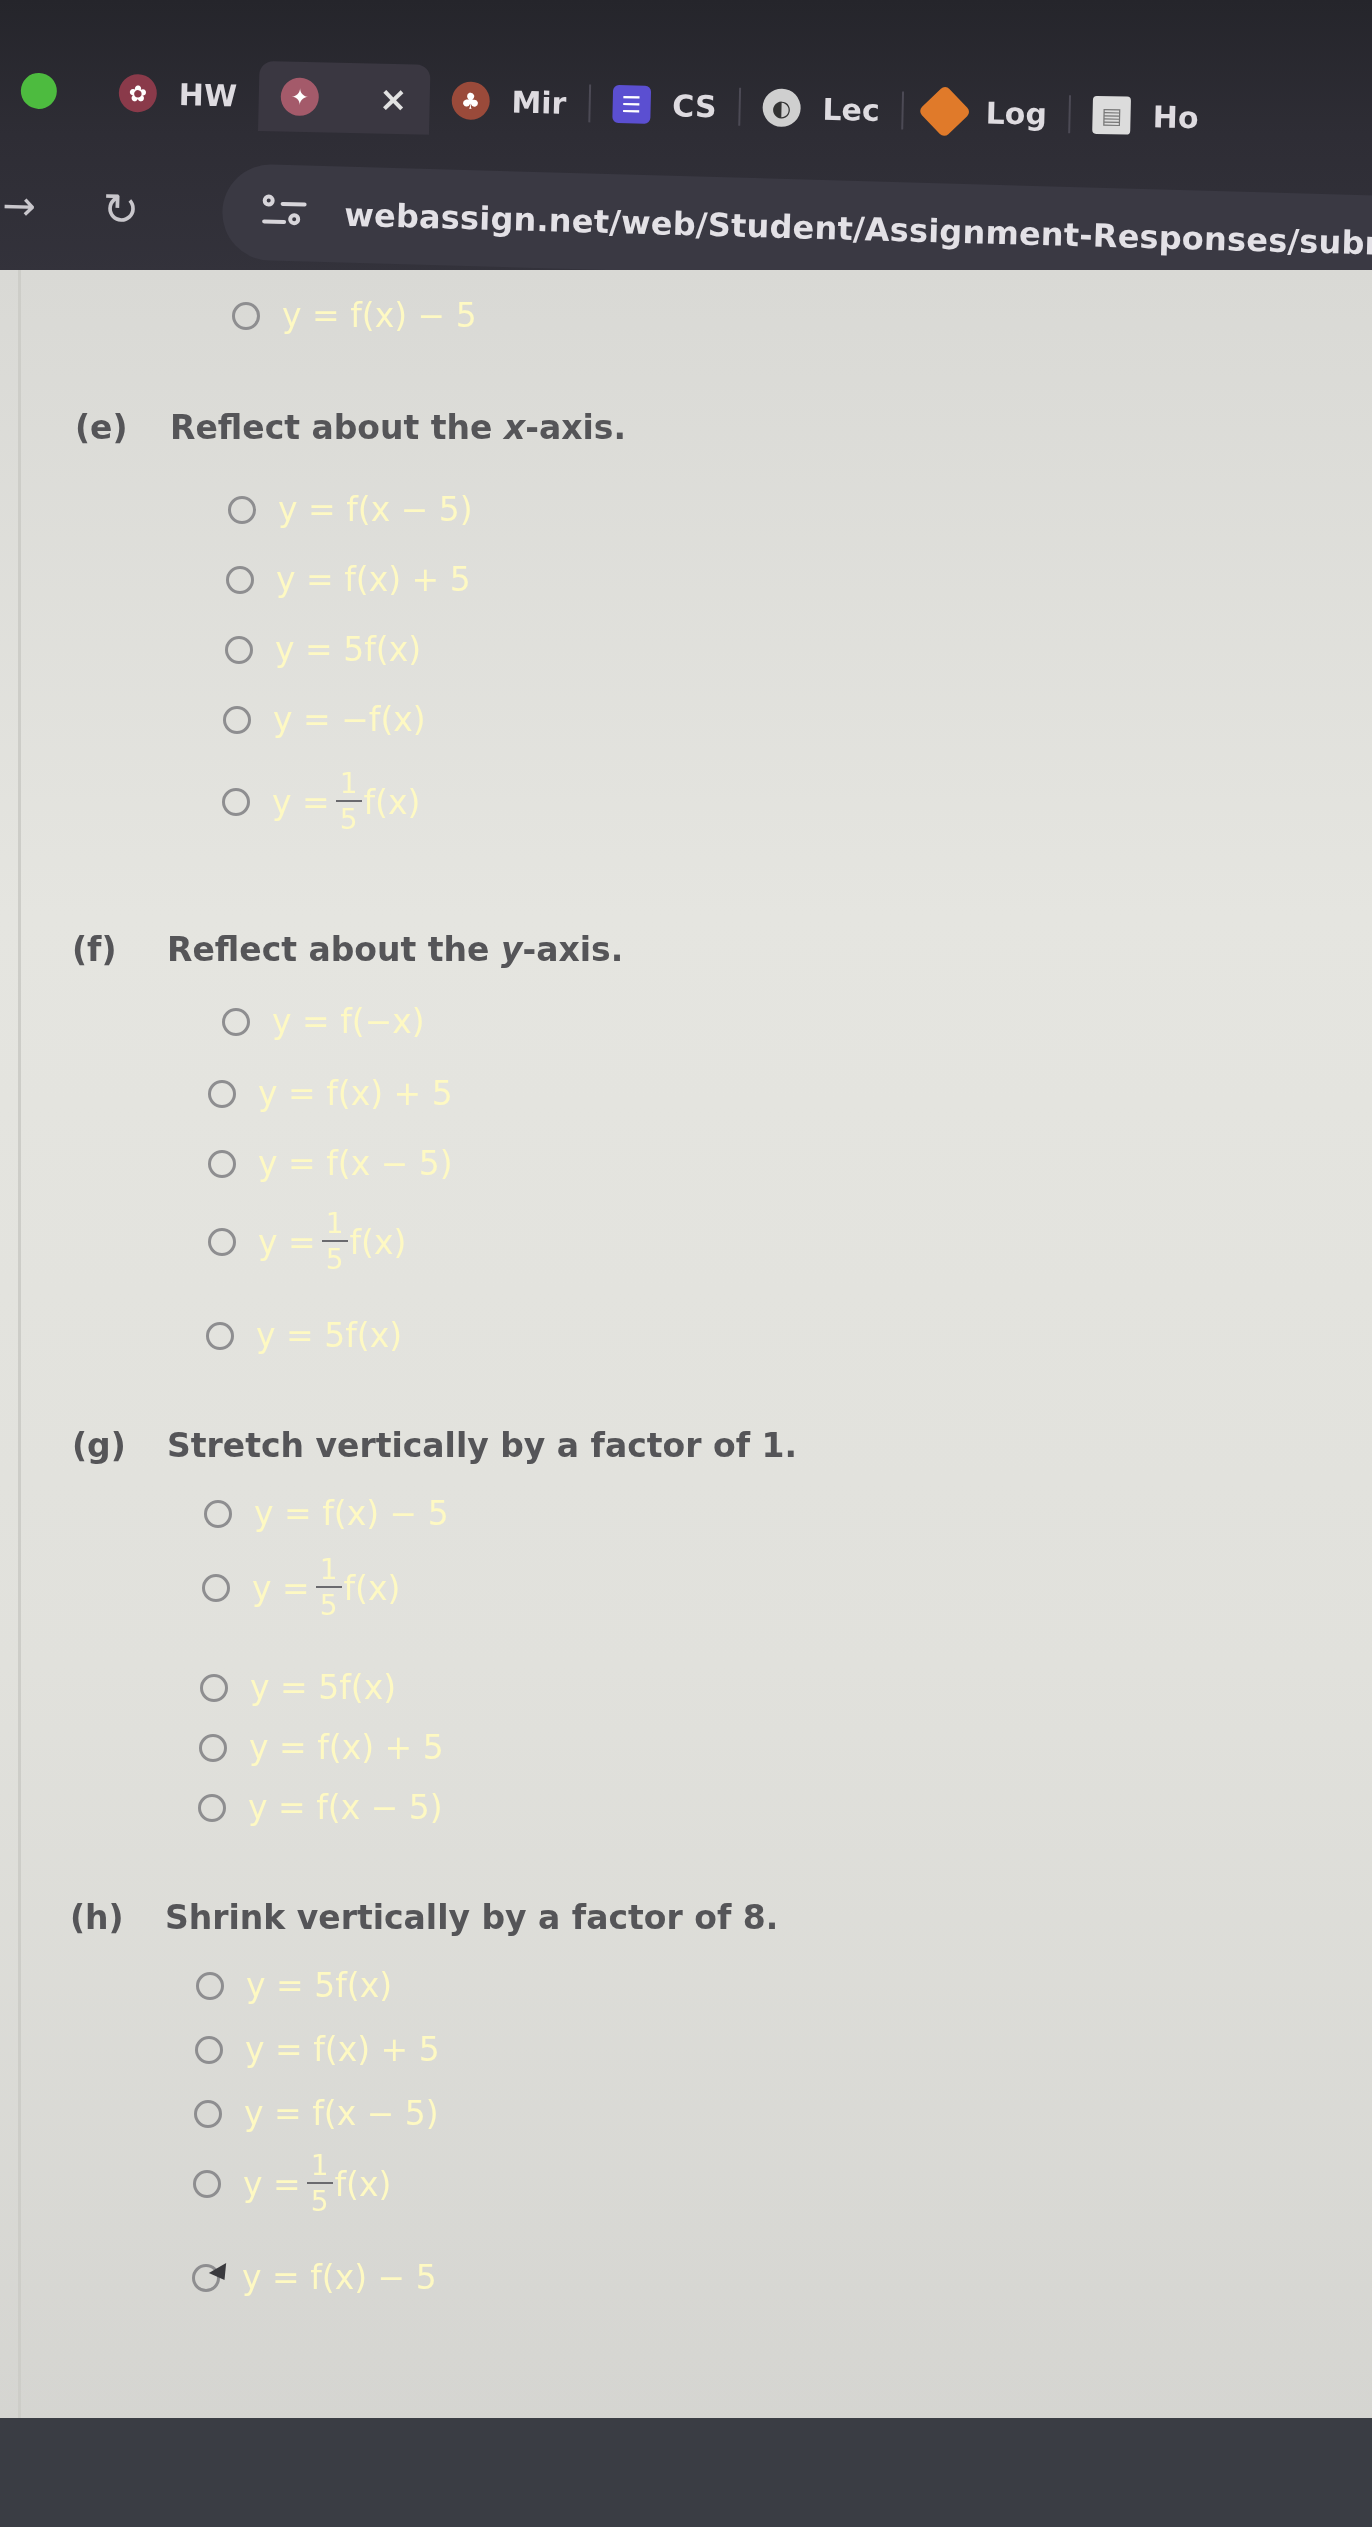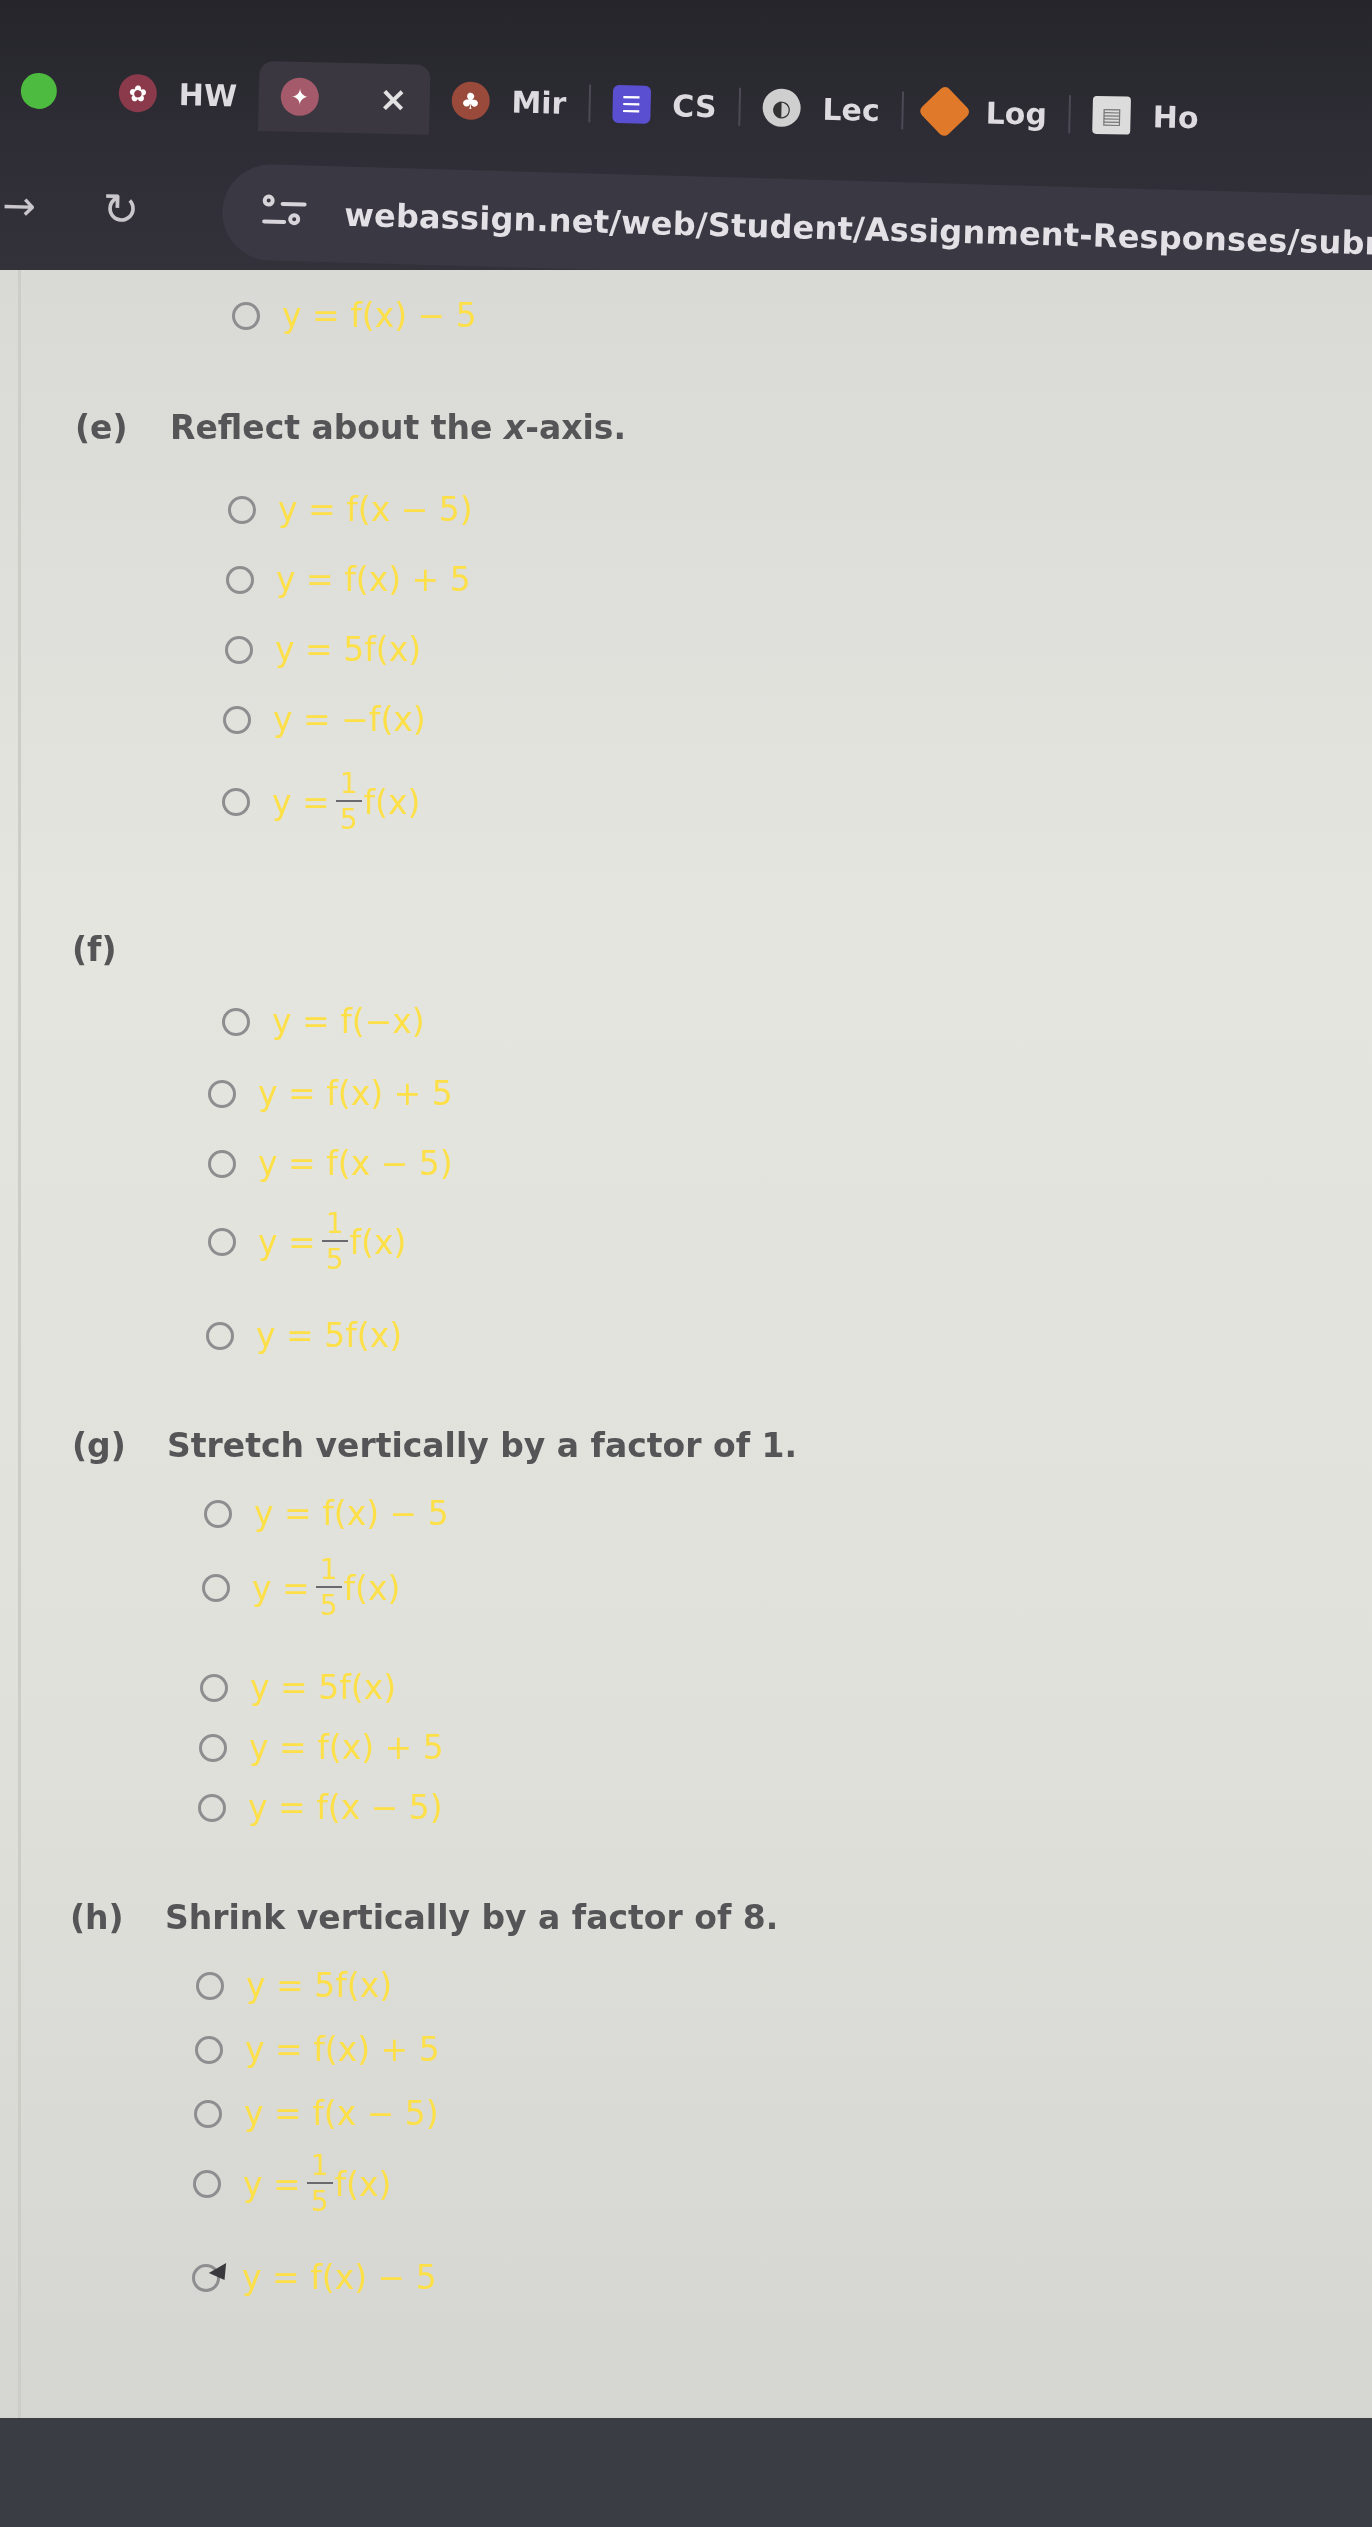--- a/index.html
+++ b/index.html
@@ -28,21 +28,21 @@
   
   .page { position: absolute; left: 0; top: 270px; width: 1372px; height: 2150px; background: linear-gradient(180deg, #d9d9d5 0%, #e5e5e0 30%, #e1e1dc 65%, #d5d5d1 100%); }
   .page::before { content: ""; position: absolute; left: 18px; top: 0; width: 3px; height: 100%; background: #cdcdc8; }
   .bottom-bar { position: absolute; left: 0; top: 2418px; width: 1372px; height: 109px; background: #3a3d44; }
 
   .q-line { position: absolute; display: flex; align-items: baseline; color: #555558; font-size: 33px; }
   .q-letter { font-weight: bold; width: 95px; flex: none; }
   .q-text { font-weight: bold; white-space: nowrap; }
   .q-text i { font-style: italic; }
 
-  .opt { position: absolute; display: flex; align-items: center; color: #fde047; font-size: 33px; cursor: pointer; }
+  .opt { position: absolute; display: flex; align-items: center; color: #fef9c3; font-size: 33px; cursor: pointer; }
   .radio { width: 28px; height: 28px; border: 3px solid #8e8e90; border-radius: 50%; margin-right: 22px; flex: none; background: transparent; }
   .expr { display: inline-flex; align-items: center; white-space: nowrap; }
   .frac { display: inline-flex; flex-direction: column; align-items: center; margin: 0 2px 0 6px; line-height: 1; font-size: 28px; }
   .frac .num { border-bottom: 2px solid #6a6a6e; padding: 0 4px 2px; }
   .frac .den { padding-top: 4px; }
   .cursor-icon { position: absolute; width: 0; height: 0; border-left: 14px solid #3a3a3e; border-top: 10px solid transparent; border-bottom: 10px solid transparent; transform: rotate(60deg); }
 </style>
 </head>
 <body>
 
@@ -133,20 +133,21 @@
     <span class="frac">
         <span class="num">1</span>
         <span class="den">5</span>
       </span>
     <span>f(x)</span>
   </span>
 </div>
 
 <div class="q-line" style="left:72px;top:930px">
   <span class="q-letter">(f)</span>
+  <span class="q-text"><span>Reflect about the </span><i>y</i><span>-axis.</span></span>
 </div>
 <div class="opt" style="left:222px;top:1002px">
   <span class="radio"></span>
   <span class="expr">y = f(−x)</span>
 </div>
 <div class="opt" style="left:208px;top:1074px">
   <span class="radio"></span>
   <span class="expr">y = f(x) + 5</span>
 </div>
 <div class="opt" style="left:208px;top:1144px">

